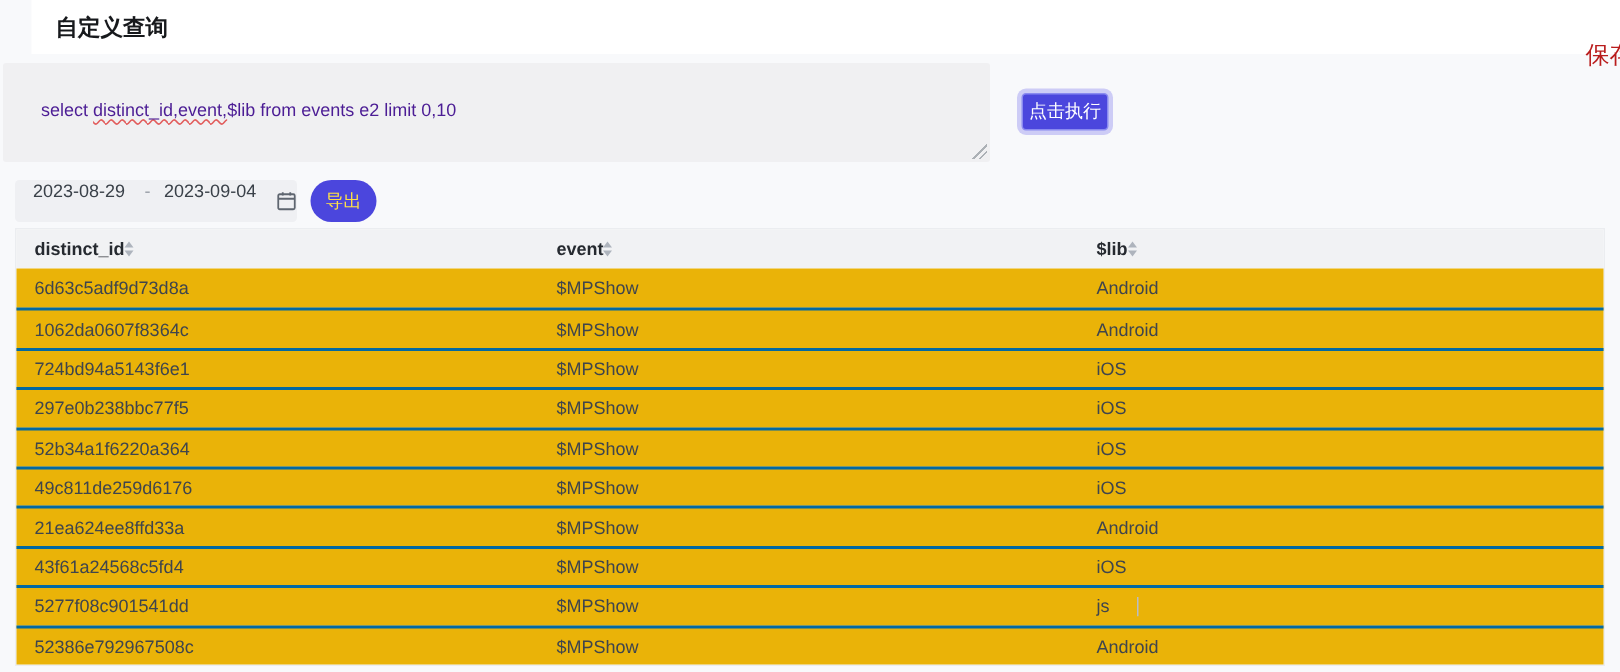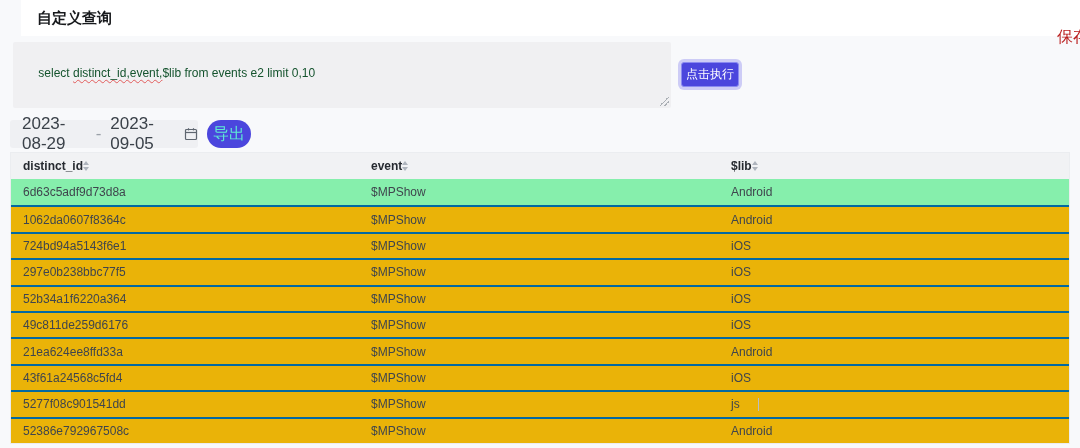--- a/index.html
+++ b/index.html
@@ -6,56 +6,56 @@
   html,body { width:1080px; height:448px; }
   body { font-family:"Liberation Sans", sans-serif; background:#f8f9fb; }
   .page { position:relative; width:1080px; height:448px; overflow:hidden; }
 
   
   .topbar { position:absolute; left:0; top:0; width:1080px; height:36px; background:#ffffff;margin-left:21px; }
   .page-title { position:absolute; left:16px; top:9px; font-size:15px; font-weight:700; color:#17191c; }
   .save-link { position:absolute; right:12px; top:27px; font-size:16px; color:#b91c1c; cursor:pointer; }
 
   
-  .sql-box { position:absolute; left:13px; top:42px; width:658px; height:66px; background:#f0f0f2;
-             border-radius:2px; padding:9px 12px; font-size:12px; color:#14532d; white-space:pre-wrap;
+  .sql-box { position:absolute; left:2px; top:42px; width:658px; height:66px; background:#f0f0f2;
+             border-radius:2px; padding:9px 12px; font-size:12px; color:#4c1d95; white-space:pre-wrap;
              line-height:15px; cursor:text; }
   .squiggle { text-decoration:underline wavy #e25d5d 1px; text-underline-offset:2px; }
   .resize-handle { position:absolute; right:2px; bottom:2px; width:10px; height:10px; cursor:nwse-resize;
              background:linear-gradient(135deg, transparent 50%, #9aa0a6 50%, #9aa0a6 58%, transparent 58%,
              transparent 72%, #9aa0a6 72%, #9aa0a6 80%, transparent 80%); opacity:.8; }
 
   .execute-btn { position:absolute; left:681px; top:62px; width:58px; height:25px; background:#4b46dd;
              color:#fff; font-size:12px; border:1px solid #8a8af0; border-radius:3px;
              box-shadow:0 0 0 3px #cdccf6; cursor:pointer; font-family:inherit; }
 
   
   .date-picker { position:absolute; left:10px; top:120px; width:188px; height:28px; background:#eff0f3;
-             border-radius:3px; display:flex; align-items:center; font-size:17px; color:#3a4149; cursor:pointer; }
+             border-radius:3px; display:flex; font-size:12px; color:#3a4149; cursor:pointer; }
   .date-start { margin-left:12px; }
   .date-sep { margin:0 9px 0 13px; color:#9aa0a8; }
   .calendar-icon { margin-left:13px; display:flex; align-items:center; }
   .export-btn { position:absolute; left:207px; top:120px; width:44px; height:28px; background:#4b46dd;
-             color:#5eead4; font-size:16px; border:none; border-radius:14px; cursor:pointer; font-family:inherit; }
+             color:#fde047; font-size:12px; border:none; border-radius:14px; cursor:pointer; font-family:inherit; }
 
   
   .table { position:absolute; left:10px; top:152px; width:1060px; background:#fff; border:1px solid #ebedf0; }
   .thead { display:flex; height:26px; background:#f1f2f4; align-items:center; }
   .th { display:flex; align-items:center; font-weight:700; font-size:12px; color:#262a30;
         padding-left:12px; cursor:pointer; height:100%; }
   .col-0 { width:348px; flex:none; } .col-1 { width:360px; flex:none; } .col-2 { flex:1; }
   .sorter { display:flex; flex-direction:column; gap:2px; }
   .caret-up   { width:0; height:0; border-left:3px solid transparent; border-right:3px solid transparent;
                 border-bottom:4px solid #aeb4bd; }
   .caret-down { width:0; height:0; border-left:3px solid transparent; border-right:3px solid transparent;
                 border-top:4px solid #aeb4bd; }
   .tbody .tr { display:flex; height:26.4px; align-items:center; border-top:2px solid #0369a1;
                font-size:12px; color:#3f454d; background:#eab308; }
   .tbody .tr:first-child { border-top:none; }
-  .tbody .tr.highlight { background:#86efac; }
+  .tbody .tr.highlight { background:#eab308; }
   .td { padding-left:12px; overflow:hidden; white-space:nowrap; }
   .text-cursor { display:inline-block; width:1px; height:13px; background:#b9bdc4; margin-left:18px;
                vertical-align:middle; }
 </style>
 </head>
 <body>
 
 <div class="page">
 
   <div class="topbar">
@@ -66,21 +66,21 @@
   <div class="sql-box" spellcheck="false">
     <span>select </span><span class="squiggle">distinct_id,event,</span><span>$lib from events e2 limit 0,10</span>
     <span class="resize-handle"></span>
   </div>
 
   <button class="execute-btn">点击执行</button>
 
   <div class="date-picker">
     <span class="date-start">2023-08-29</span>
     <span class="date-sep">-</span>
-    <span class="date-end">2023-09-05</span>
+    <span class="date-end">2023-09-04</span>
     <span class="calendar-icon">
       <svg width="14" height="14" viewBox="0 0 14 14">
         <rect x="1.5" y="2.5" width="11" height="10" rx="1" fill="none" stroke="#5f6670" stroke-width="1.2"></rect>
         <line x1="1.5" y1="5.5" x2="12.5" y2="5.5" stroke="#5f6670" stroke-width="1.2"></line>
         <line x1="4.5" y1="1.2" x2="4.5" y2="3.4" stroke="#5f6670" stroke-width="1.2"></line>
         <line x1="9.5" y1="1.2" x2="9.5" y2="3.4" stroke="#5f6670" stroke-width="1.2"></line>
       </svg>
     </span>
   </div>
 

